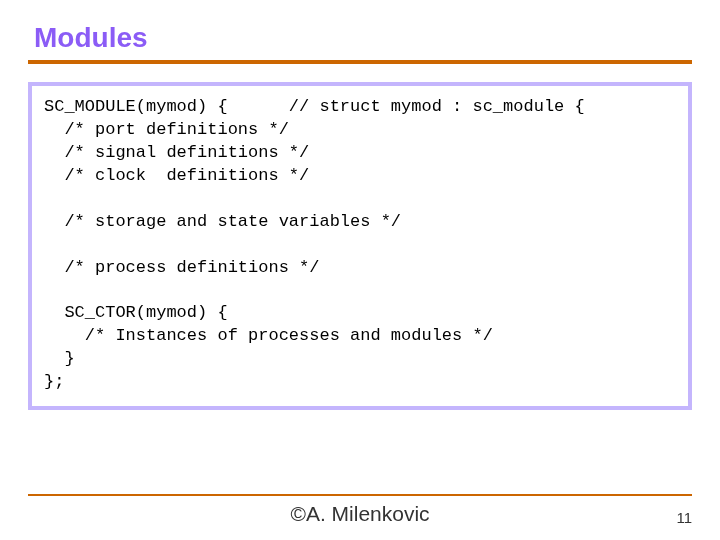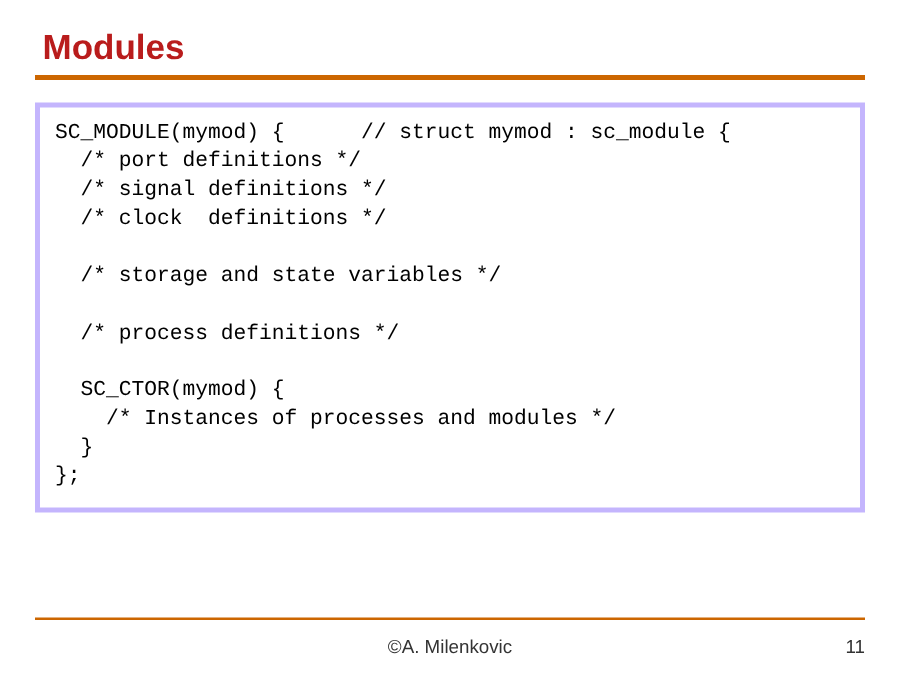--- a/index.html
+++ b/index.html
@@ -13,21 +13,21 @@
   }
   .slide {
     width: 720px;
     height: 540px;
     padding: 22px 28px 0 28px;
     position: relative;
   }
   .title {
     font-size: 28px;
     font-weight: bold;
-    color: #b91c1c;
+    color: #8b5cf6;
     margin-bottom: 6px;
     padding-left: 6px;
   }
   .title-underline {
     height: 4px;
     background: #cc6600;
     width: 100%;
     margin-bottom: 18px;
   }
   .code-box {
@@ -46,21 +46,21 @@
     bottom: 44px;
     height: 2px;
     background: #cc6600;
   }
   .footer-author {
     position: absolute;
     bottom: 14px;
     left: 0;
     right: 0;
     text-align: center;
-    font-size: 15px;
+    font-size: 21px;
     color: #333;
   }
   .footer-page {
     position: absolute;
     bottom: 14px;
     right: 28px;
     font-size: 15px;
     color: #333;
     text-align: right;
   }

